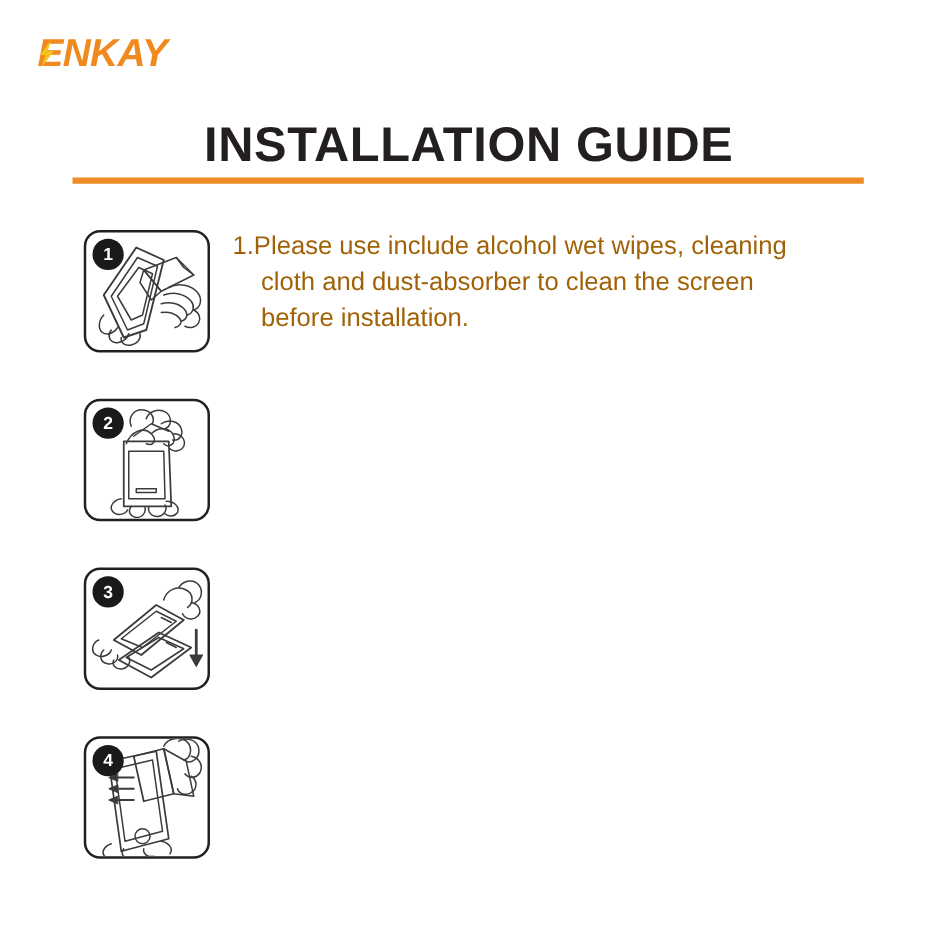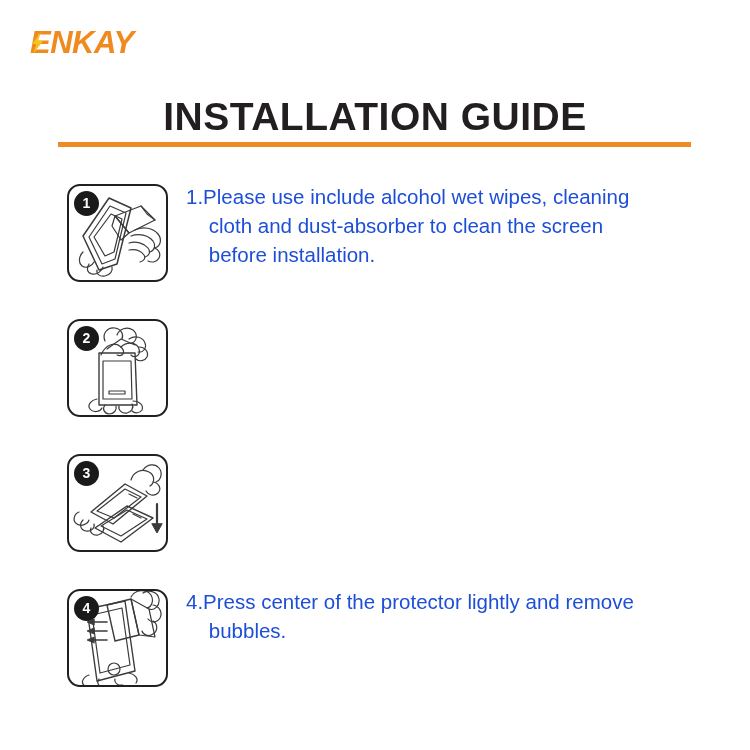--- a/index.html
+++ b/index.html
@@ -94,21 +94,21 @@
   }
   .step-fig svg { display: block; }
   .step-text {
     position: absolute;
     left: 186px;
     top: 4px;
     width: 520px;
     font-family: "Liberation Sans", sans-serif;
     font-size: 20.5px;
     line-height: 29px;
-    color: #1d4ed8;
+    color: #a16207;
     white-space: pre-wrap;
   }
 </style>
 </head>
 <body>
 
 <div class="logo-wrap">
   <svg class="logo-spark" viewBox="0 0 14 22">
     <path d="M11 0 L2 12 L6.5 12 L3 22 L13 9 L8 9 Z" fill="#F6C21C"></path>
   </svg>
@@ -235,17 +235,15 @@
           <path d="M38 31 L20 31" stroke-width="1.6"></path>
           <path d="M25 28 L18 31 L25 34 Z" fill="#3b3b3b" stroke-width="0.8"></path>
           <path d="M38 40 L20 40" stroke-width="1.6"></path>
           <path d="M25 37 L18 40 L25 43 Z" fill="#3b3b3b" stroke-width="0.8"></path>
           <path d="M38 49 L20 49" stroke-width="1.6"></path>
           <path d="M25 46 L18 49 L25 52 Z" fill="#3b3b3b" stroke-width="0.8"></path>
         </g>
       </svg>
     </div>
     <div class="badge" style="position:absolute;left:74px;top:13px;width:25px;height:25px;border-radius:50%;background:#1a1a1a;color:#fff;font-size:14px;font-weight:bold;text-align:center;line-height:25px;font-family:'Liberation Sans',sans-serif;">4</div>
-    <div class="step-text">4.Press center of the protector lightly and remove
-    bubbles.</div>
   </div>
 
 </div>
 
 </body></html>

